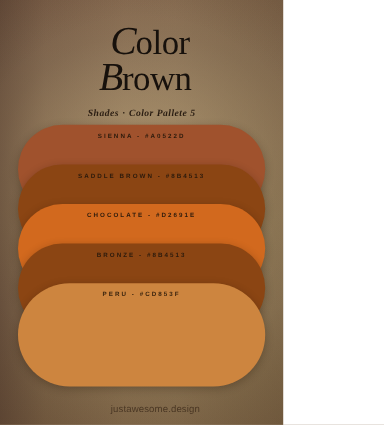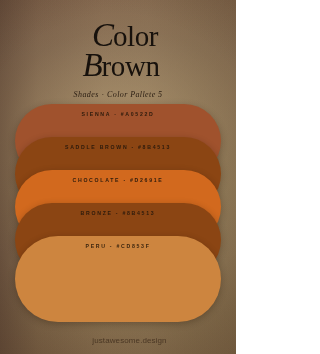--- a/index.html
+++ b/index.html
@@ -87,21 +87,21 @@
   }
   .title-cap {
     font-style: italic;
     font-size: 33px;
     letter-spacing: -1px;
   }
   .subtitle {
     margin-top: 9px;
     font-family: "Liberation Serif", "DejaVu Serif", serif;
     font-style: italic;
-    font-weight: normal;
+    font-weight: bold;
     font-size: 8px;
     color: #2a1d12;
     letter-spacing: 0.4px;
   }
   .subtitle .sep {
     display: inline-block;
     padding: 0 3px;
   }
 
   

